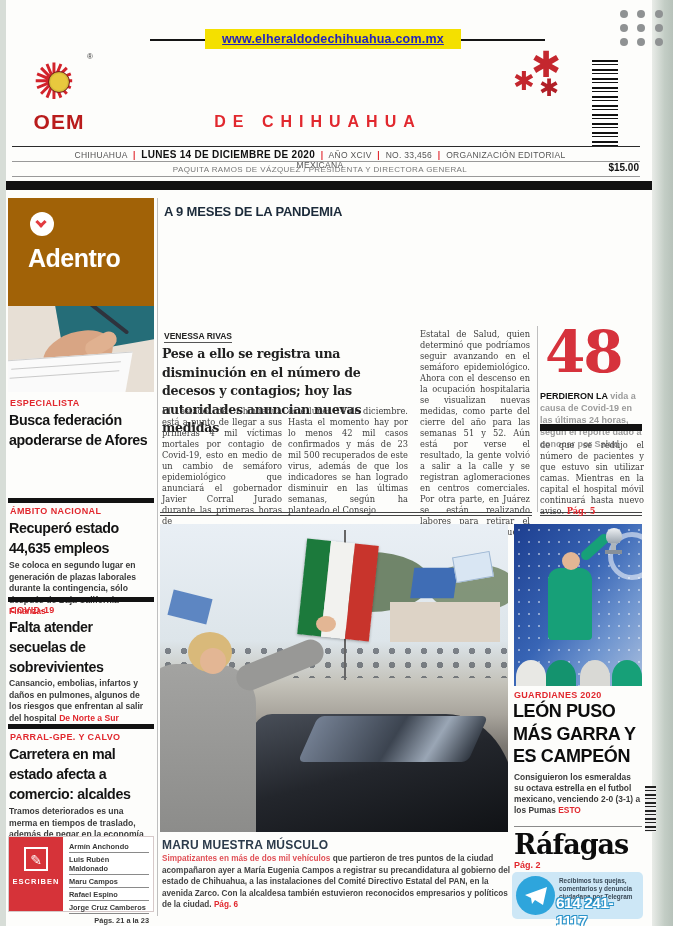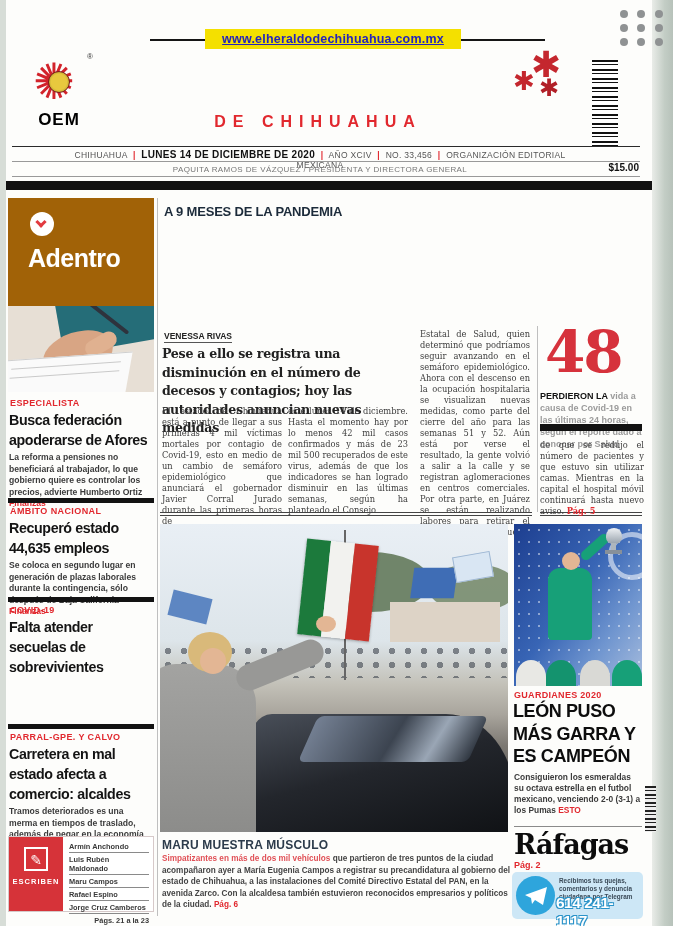--- a/index.html
+++ b/index.html
@@ -14,21 +14,21 @@
   #url-line { left:150px; top:39px; width:395px; border-top:2px solid #151515; }
   #url-banner { left:205px; top:29px; width:256px; height:20px; background:#f4e000;
     display:flex; align-items:center; justify-content:center; }
   #url-banner span { color:#2424bb; font-weight:bold; font-size:12.5px; text-decoration:underline; letter-spacing:.2px; }
   #oem-logo { left:26px; top:56px; width:66px; text-align:center; }
   #oem-sun { position:relative; width:52px; height:52px; margin:0 auto; }
   #oem-sun .burst { position:absolute; left:0; top:0; font-size:50px; line-height:52px; color:#d2232b; }
   #oem-sun .core { position:absolute; left:15px; top:15px; width:22px; height:22px; border-radius:50%;
     background:radial-gradient(#e8c93e 55%,#8a7a1d); border:1px solid #7a1d1d; }
   #oem-sun .reg { position:absolute; right:-8px; top:-4px; font-size:8px; color:#333; }
-  #oem-text { font-weight:900; font-size:17px; letter-spacing:1px; color:#000000; margin-top:2px; }
+  #oem-text { font-weight:900; font-size:21px; letter-spacing:1px; color:#b91c1c; margin-top:2px; }
   #mast-title { left:100px; top:46px; width:436px; text-align:center;
     font-family:"DejaVu Serif",serif; font-weight:900; font-size:57px; letter-spacing:-3px; color:#161616; }
   #poinsettia { left:513px; top:44px; width:60px; height:70px; color:#c4272e; }
   #poinsettia .f1 { position:absolute; left:18px; top:0; font-size:36px; }
   #poinsettia .f2 { position:absolute; left:0; top:22px; font-size:26px; }
   #poinsettia .f3 { position:absolute; left:26px; top:30px; font-size:24px; color:#b11f27; }
   #mast-sub { left:100px; top:113px; width:436px; text-align:center;
     font-weight:800; font-size:16px; letter-spacing:7px; color:#e1282e; }
   #mast-barcode { left:592px; top:60px; width:26px; height:88px;
     background:repeating-linear-gradient(180deg,#111 0 2px,#fff 2px 4px,#111 4px 5px,#fff 5px 9px); }
@@ -227,34 +227,34 @@
       <span class="finger"></span>
       <span class="pen"></span>
     <span class="paper">
         <i></i>
         <i></i>
       </span>
   </div>
 
   <div class="abs sb-label" style="top:398px;">ESPECIALISTA</div>
   <div class="abs sb-title" style="top:410px;">Busca federación apoderarse de Afores</div>
-  <div class="abs sb-body" style="top:452px;">
-    <span>La reforma a pensiones no beneficiará al trabajador, lo que gobierno quiere es controlar los precios, advierte Humberto Ortiz </span><span class="tag">Finanzas</span>
-  </div>
   <div class="abs sb-bar" style="top:498px;"></div>
 
   <div class="abs sb-label" style="top:506px;">ÁMBITO NACIONAL</div>
   <div class="abs sb-title" style="top:518px;">Recuperó estado 44,635 empleos</div>
   <div class="abs sb-body" style="top:560px;">
     <span>Se coloca en segundo lugar en generación de plazas laborales durante la contingencia, sólo después de Baja California </span><span class="tag">Finanzas</span>
   </div>
   <div class="abs sb-bar" style="top:597px;"></div>
 
   <div class="abs sb-label" style="top:605px;">COVID-19</div>
   <div class="abs sb-title" style="top:617px;">Falta atender secuelas de sobrevivientes</div>
+  <div class="abs sb-body" style="top:678px;">
+    <span>Cansancio, embolias, infartos y daños en pulmones, algunos de los riesgos que enfrentan al salir del hospital </span><span class="tag">De Norte a Sur</span>
+  </div>
   <div class="abs sb-bar" style="top:724px;"></div>
 
   <div class="abs sb-label" style="top:732px;">PARRAL-GPE. Y CALVO</div>
   <div class="abs sb-title" style="top:744px;">Carretera en mal estado afecta a comercio: alcaldes</div>
   <div class="abs sb-body" style="top:806px;">
     <span>Tramos deteriorados es una merma en tiempos de traslado, además de pegar en la economía de transportistas y comerciantes </span><span class="tag">De Norte a Sur</span>
   </div>
 
   <div class="abs" id="escriben">
     <div class="red">

